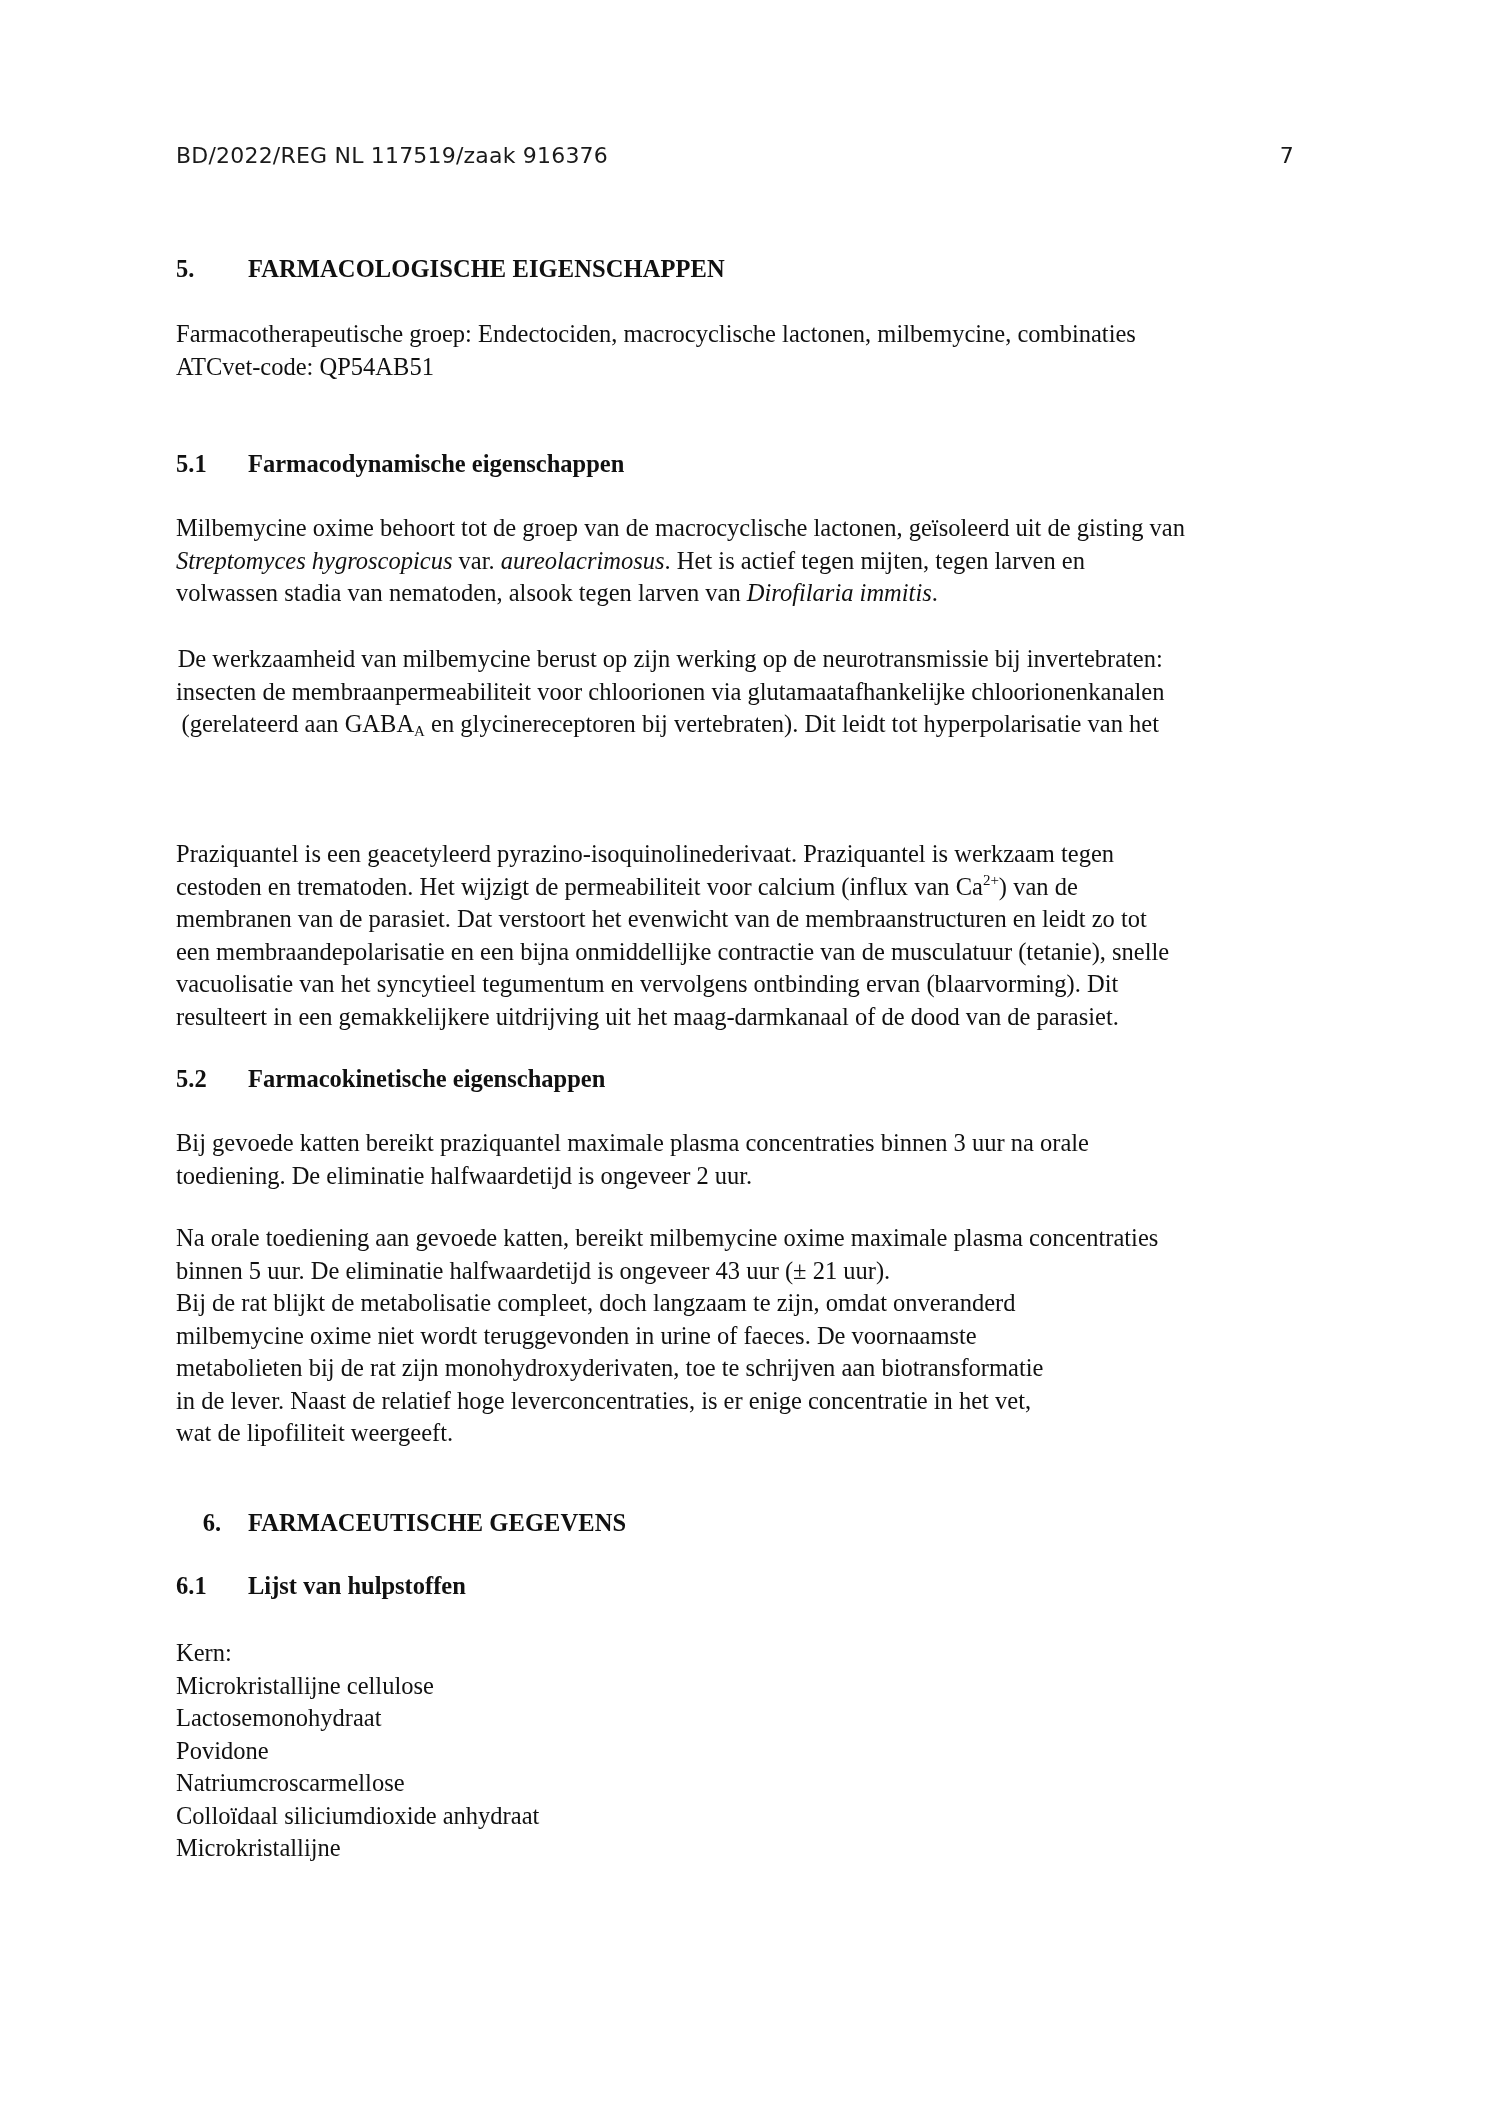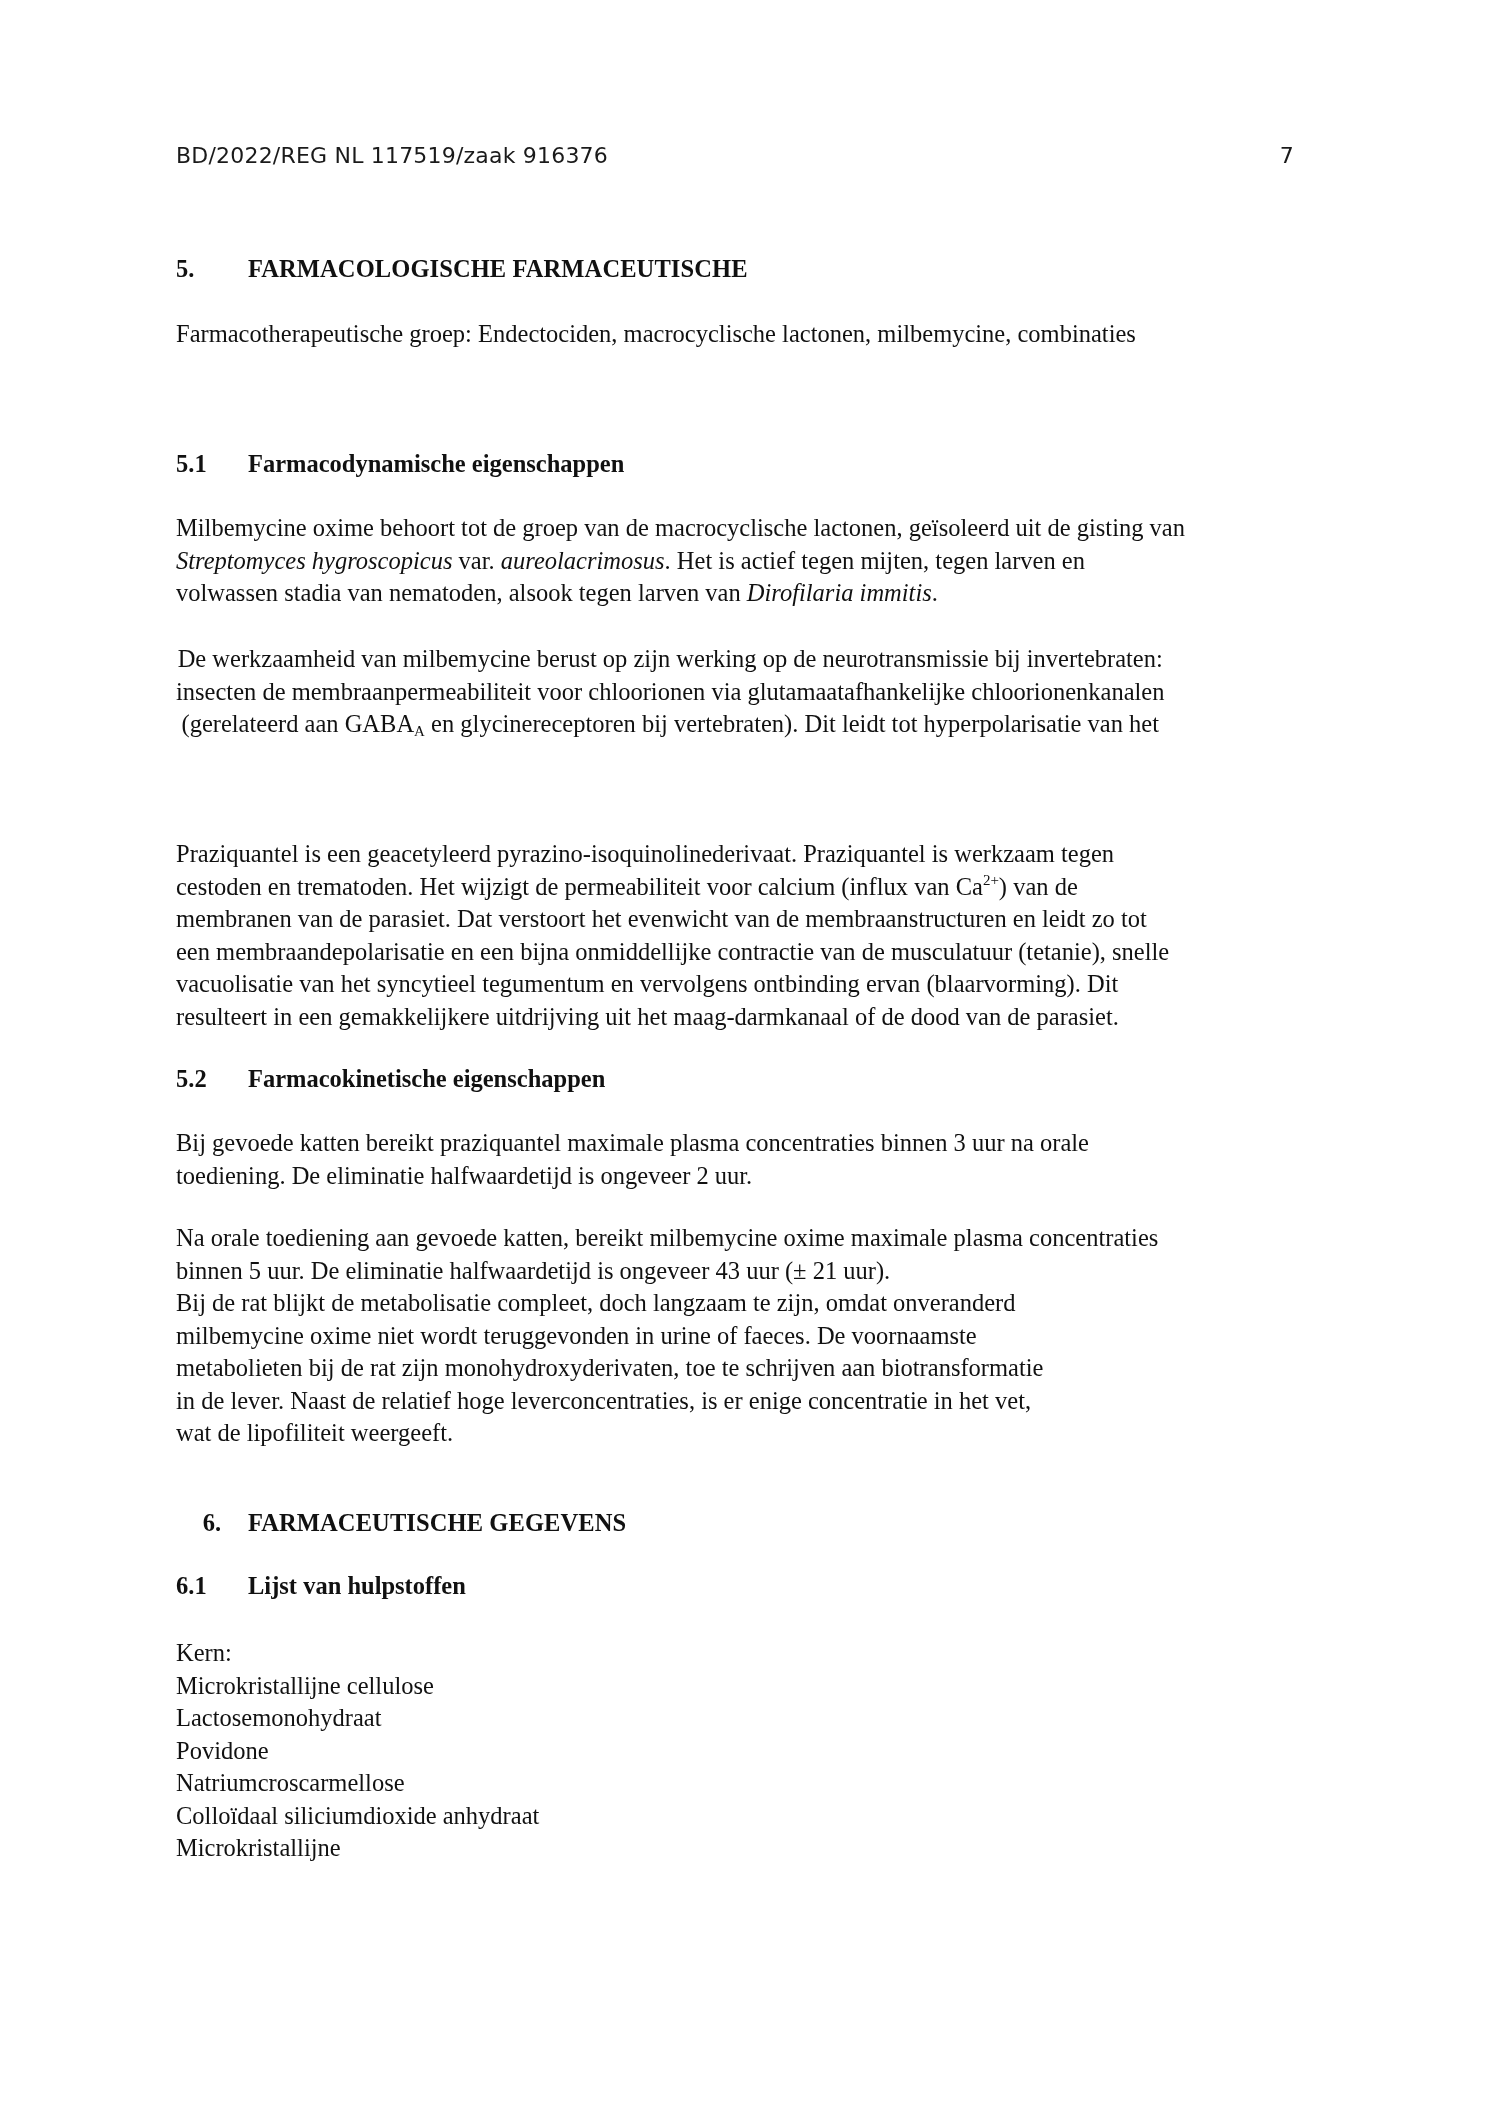--- a/index.html
+++ b/index.html
@@ -58,25 +58,26 @@
 <body>
 
 <div class="page">
 
   <div class="header-line">
     <span class="ref">BD/2022/REG NL 117519/zaak 916376</span>
     <span class="pnum">7</span>
   </div>
 
   <div class="h upper" style="top:255px;">
-    <span class="num">5.</span><span>FARMACOLOGISCHE FARMACEUTISCHE</span>
+    <span class="num">5.</span><span>FARMACOLOGISCHE EIGENSCHAPPEN</span>
   </div>
 
   <div class="blk" style="top:318px;">
     <span class="ln">Farmacotherapeutische groep: Endectociden, macrocyclische lactonen, milbemycine, combinaties</span>
+    <span class="ln">ATCvet-code: QP54AB51</span>
   </div>
 
   <div class="h" style="top:450px;">
     <span class="num">5.1</span><span>Farmacodynamische eigenschappen</span>
   </div>
 
   <div class="blk" style="top:512px;">
     <span class="ln">Milbemycine oxime behoort tot de groep van de macrocyclische lactonen, geïsoleerd uit de gisting van</span>
     <span class="ln"><i>Streptomyces hygroscopicus</i><span> var. </span><i>aureolacrimosus</i><span>. Het is actief tegen mijten, tegen larven en</span></span>
     <span class="ln"><span>volwassen stadia van nematoden, alsook tegen larven van </span><i>Dirofilaria immitis</i><span>.</span></span>

